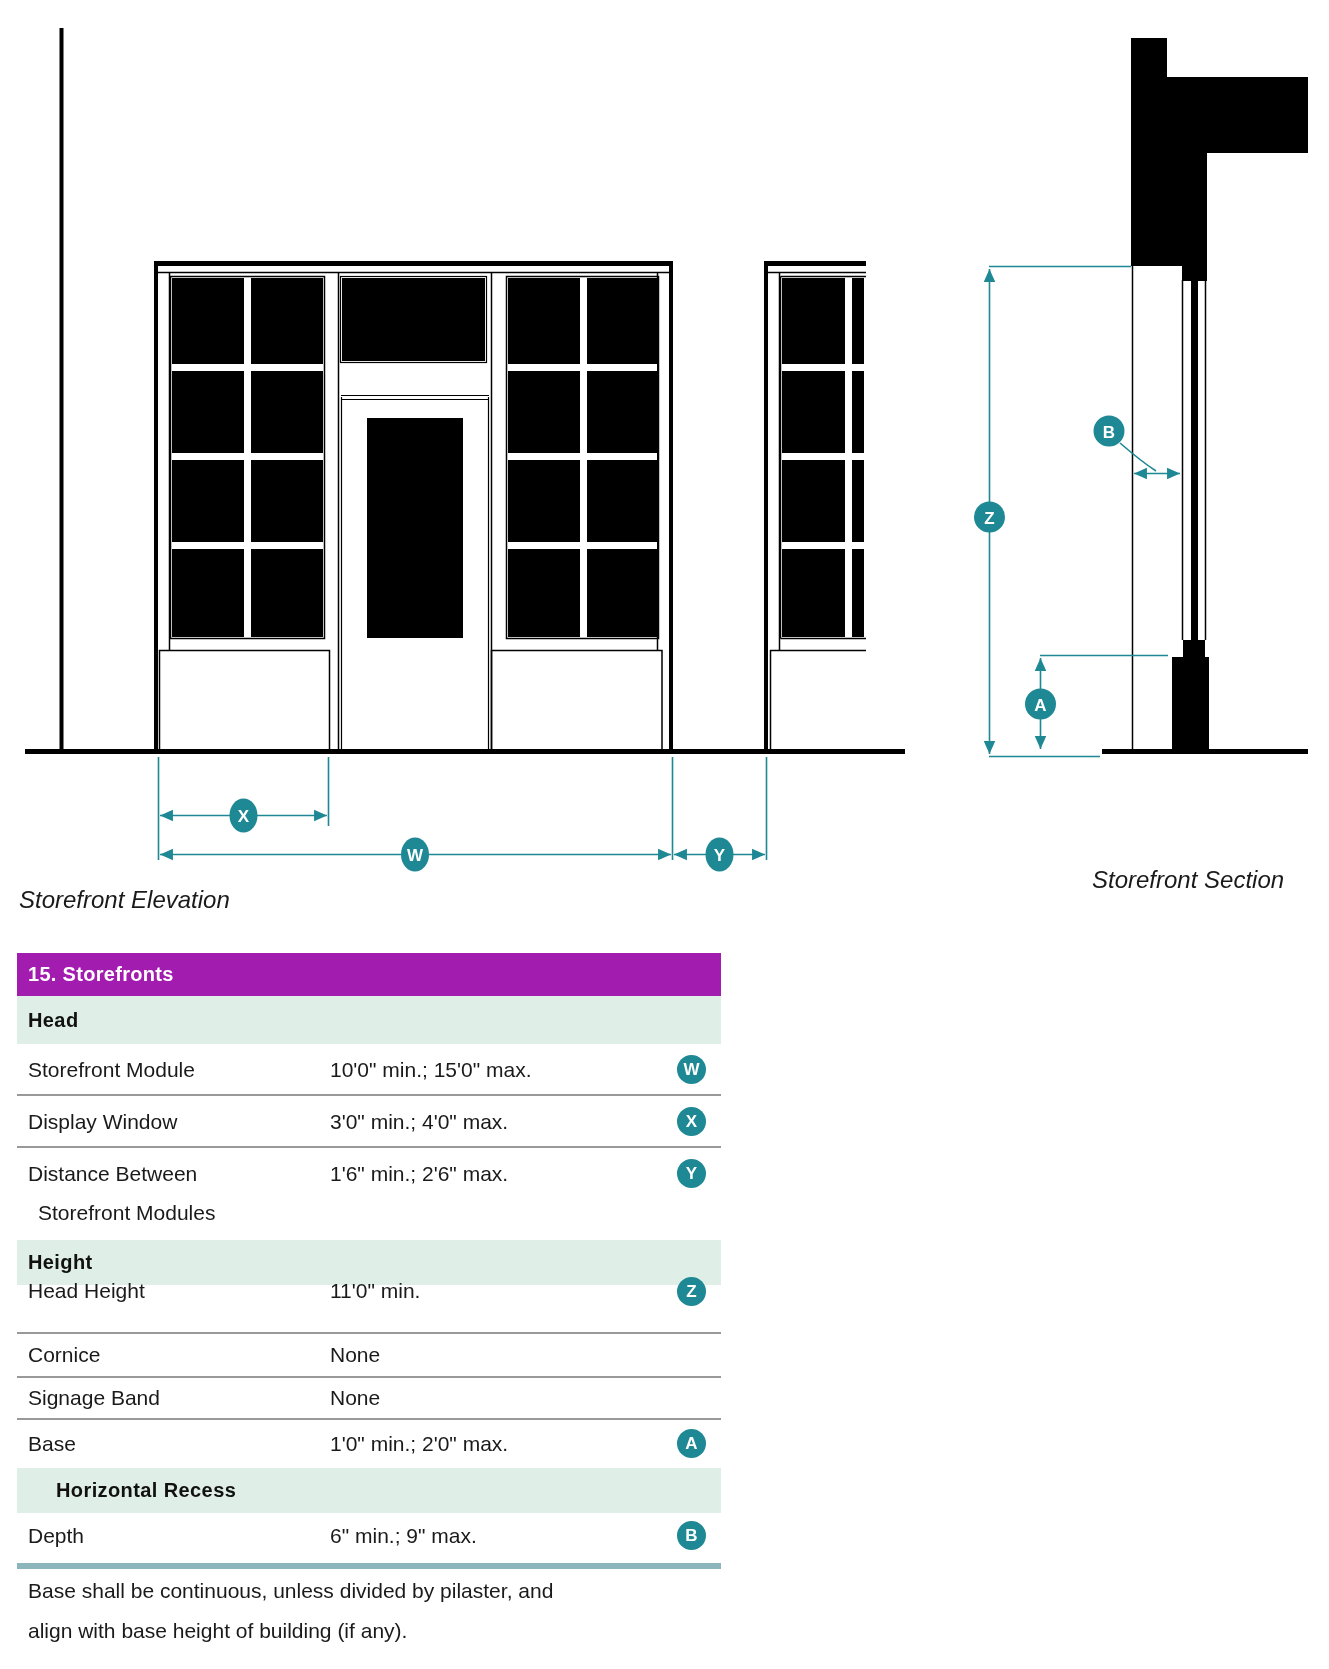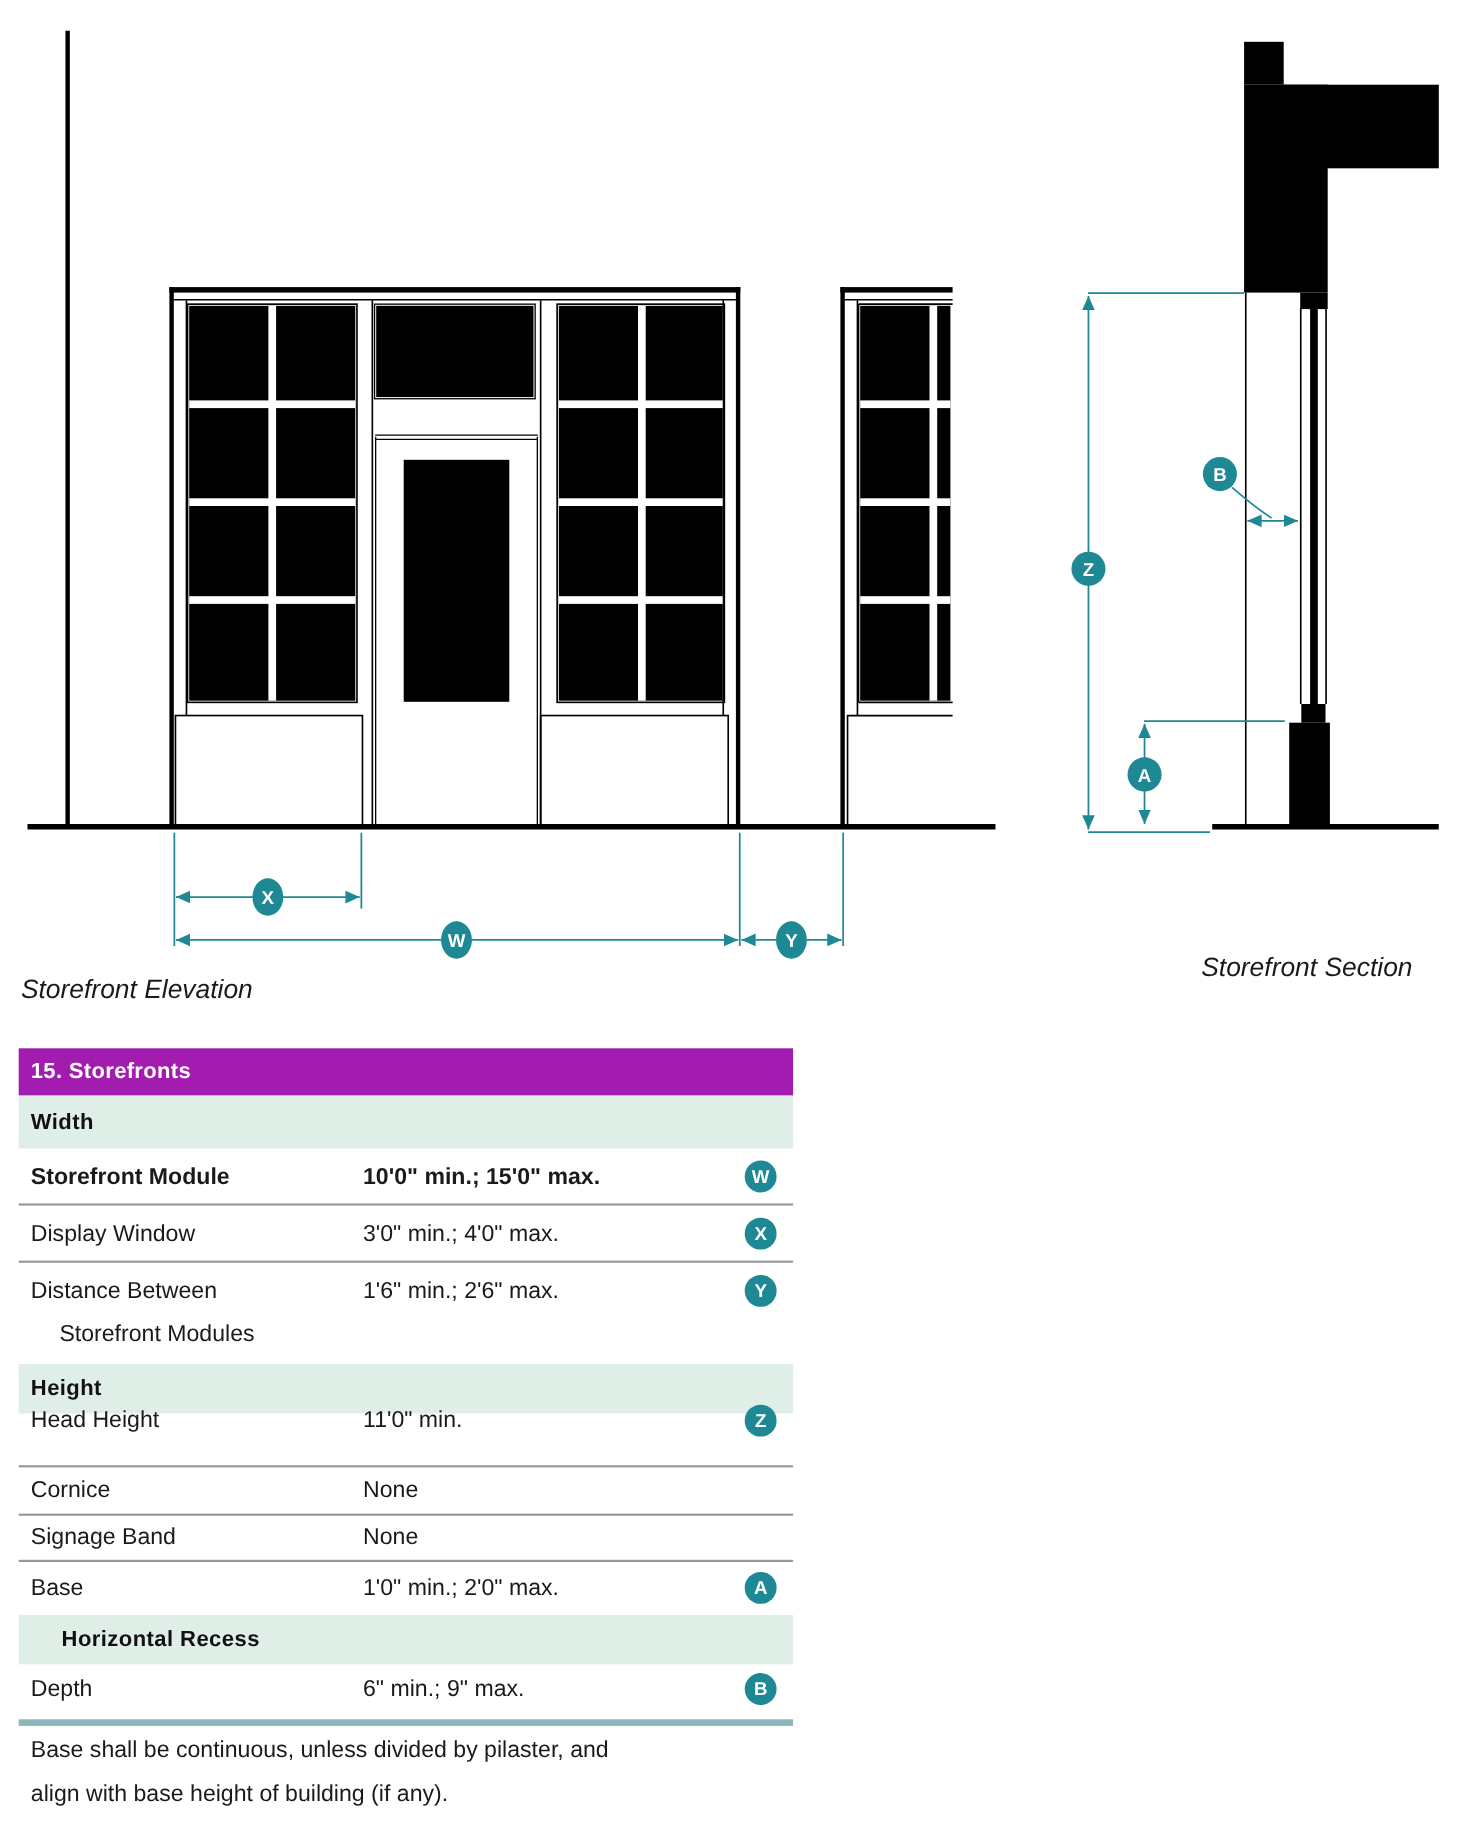--- a/index.html
+++ b/index.html
@@ -15,26 +15,26 @@
   #spec-table .t-header{position:absolute;left:0;top:0;width:100%;height:43px;background:#a21caf;}
   #spec-table .t-header span{display:block;padding-left:11px;line-height:43px;color:#ffffff;
        font-weight:bold;font-size:20px;letter-spacing:.3px;}
   .t-band{position:absolute;left:0;width:100%;background:#dfeee7;}
   .t-band span{display:block;padding-left:11px;font-weight:bold;font-size:20px;letter-spacing:.4px;color:#111;}
   #band-width{top:43px;height:48px;}  #band-width span{line-height:48px;}
   #band-height{top:287px;height:45px;} #band-height span{line-height:45px;}
   #band-recess{top:515px;height:45px;} #band-recess span{line-height:45px;margin-left:28px;}
   .t-row{position:absolute;left:0;width:100%;}
   .t-row .lbl{position:absolute;left:11px;white-space:nowrap;}
-  .t-row .lbl2{position:absolute;left:21px;white-space:nowrap;margin-left:16px;}
+  .t-row .lbl2{position:absolute;left:21px;white-space:nowrap;}
   .t-row .val{position:absolute;left:313px;white-space:nowrap;}
   .badge{position:absolute;left:660px;width:29px;height:29px;border-radius:50%;background:#1e8894;
          color:#fff;font-weight:bold;font-size:17px;line-height:29px;text-align:center;}
   .sep{position:absolute;left:0;width:100%;height:2px;background:#999999;}
-  #row-module{top:91px;height:52px;}   #row-module .lbl,#row-module .val{line-height:52px;font-weight:bold;} #row-module .badge{top:11px;}
+  #row-module{top:91px;height:52px;}   #row-module .lbl,#row-module .val{line-height:52px;} #row-module .badge{top:11px;}
   #sep-1{top:141px;}
   #row-display{top:143px;height:52px;} #row-display .lbl,#row-display .val{line-height:52px;} #row-display .badge{top:11px;}
   #sep-2{top:193px;}
   #row-distance{top:195px;height:92px;}
   #row-distance .lbl,#row-distance .val{top:6px;line-height:40px;}
   #row-distance .lbl2{top:45px;line-height:40px;}
   #row-distance .badge{top:11px;}
   #row-head{top:316px;height:47px;} #row-head .lbl,#row-head .val{line-height:43px;} #row-head .badge{top:8px;}
   #sep-3{top:379px;}
   #row-cornice{top:381px;height:42px;} #row-cornice .lbl,#row-cornice .val{line-height:42px;}
@@ -172,21 +172,21 @@
 
   <div id="caption-elevation" class="caption">Storefront Elevation</div>
   <div id="caption-section" class="caption">Storefront Section</div>
 
   <div id="spec-table">
     <div class="t-header">
       <span>15. Storefronts</span>
     </div>
 
     <div id="band-width" class="t-band">
-      <span>Width</span>
+      <span>Head</span>
     </div>
 
     <div id="row-module" class="t-row">
       <span class="lbl">Storefront Module</span>
       <span class="val">10'0" min.; 15'0" max.</span>
       <span class="badge">W</span>
     </div>
     <div id="sep-1" class="sep"></div>
 
     <div id="row-display" class="t-row">

